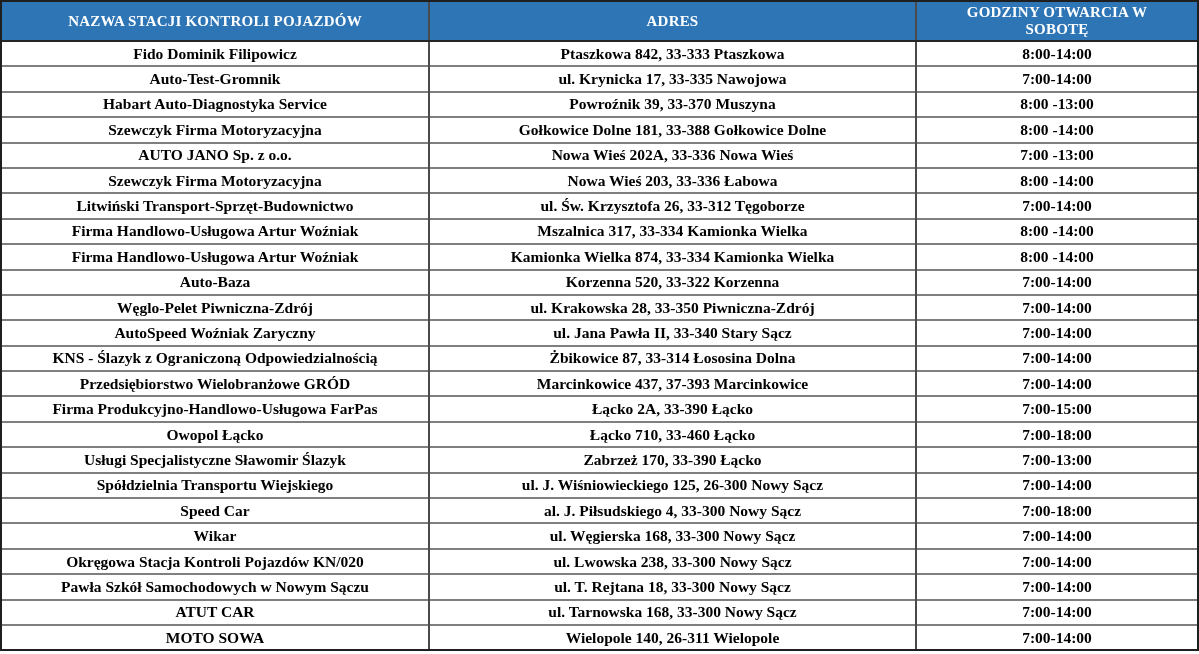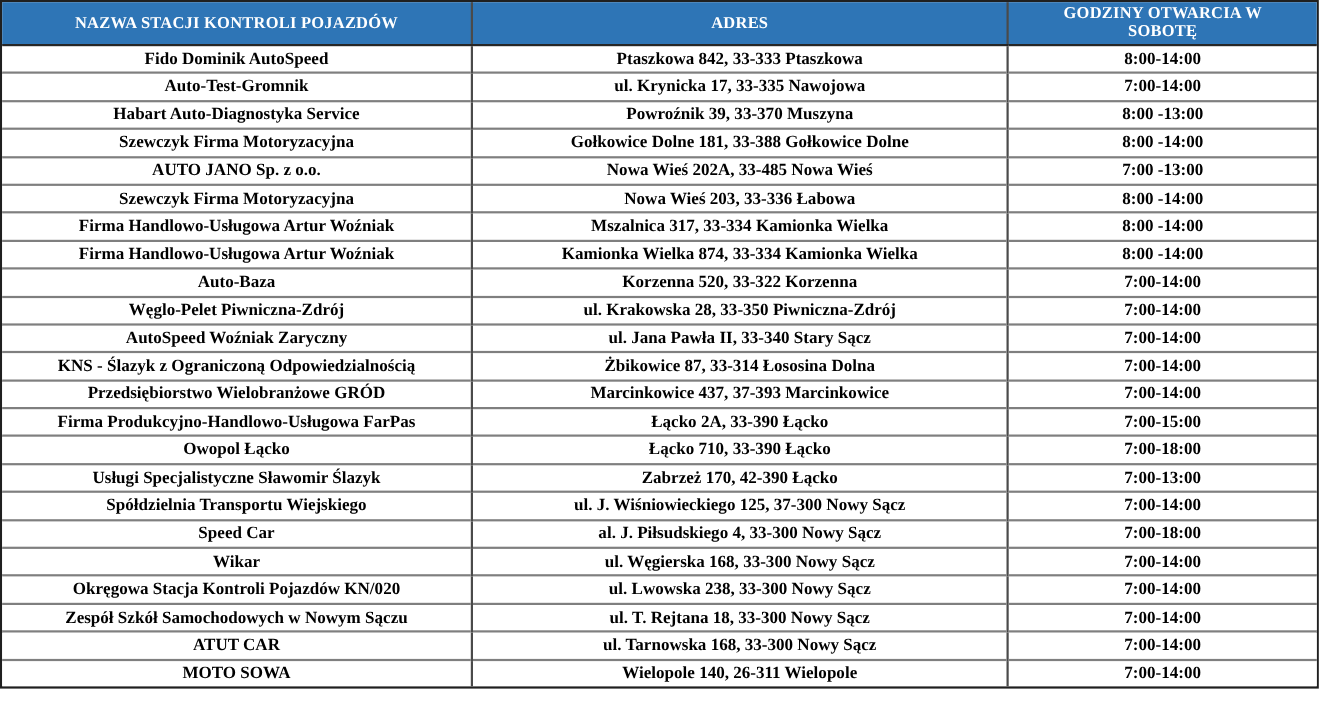--- a/index.html
+++ b/index.html
@@ -72,48 +72,53 @@
       </colgroup>
       <thead>
         <tr>
           <th>NAZWA STACJI KONTROLI POJAZDÓW</th>
           <th>ADRES</th>
           <th>GODZINY OTWARCIA W SOBOTĘ</th>
         </tr>
       </thead>
       <tbody>
           <tr>
-            <td>Fido Dominik AutoSpeed</td>
+            <td>Fido Dominik Filipowicz</td>
             <td>Ptaszkowa 842, 33-333 Ptaszkowa</td>
             <td>8:00-14:00</td>
           </tr>
           <tr>
             <td>Auto-Test-Gromnik</td>
             <td>ul. Krynicka 17, 33-335 Nawojowa</td>
             <td>7:00-14:00</td>
           </tr>
           <tr>
             <td>Habart Auto-Diagnostyka Service</td>
             <td>Powroźnik 39, 33-370 Muszyna</td>
             <td>8:00 -13:00</td>
           </tr>
           <tr>
             <td>Szewczyk Firma Motoryzacyjna</td>
             <td>Gołkowice Dolne 181, 33-388 Gołkowice Dolne</td>
             <td>8:00 -14:00</td>
           </tr>
           <tr>
             <td>AUTO JANO Sp. z o.o.</td>
-            <td>Nowa Wieś 202A, 33-485 Nowa Wieś</td>
+            <td>Nowa Wieś 202A, 33-336 Nowa Wieś</td>
             <td>7:00 -13:00</td>
           </tr>
           <tr>
             <td>Szewczyk Firma Motoryzacyjna</td>
             <td>Nowa Wieś 203, 33-336 Łabowa</td>
             <td>8:00 -14:00</td>
+          </tr>
+          <tr>
+            <td>Litwiński Transport-Sprzęt-Budownictwo</td>
+            <td>ul. Św. Krzysztofa 26, 33-312 Tęgoborze</td>
+            <td>7:00-14:00</td>
           </tr>
           <tr>
             <td>Firma Handlowo-Usługowa Artur Woźniak</td>
             <td>Mszalnica 317, 33-334 Kamionka Wielka</td>
             <td>8:00 -14:00</td>
           </tr>
           <tr>
             <td>Firma Handlowo-Usługowa Artur Woźniak</td>
             <td>Kamionka Wielka 874, 33-334 Kamionka Wielka</td>
             <td>8:00 -14:00</td>
@@ -143,50 +148,50 @@
             <td>Marcinkowice 437, 37-393 Marcinkowice</td>
             <td>7:00-14:00</td>
           </tr>
           <tr>
             <td>Firma Produkcyjno-Handlowo-Usługowa FarPas</td>
             <td>Łącko 2A, 33-390 Łącko</td>
             <td>7:00-15:00</td>
           </tr>
           <tr>
             <td>Owopol Łącko</td>
-            <td>Łącko 710, 33-390 Łącko</td>
+            <td>Łącko 710, 33-460 Łącko</td>
             <td>7:00-18:00</td>
           </tr>
           <tr>
             <td>Usługi Specjalistyczne Sławomir Ślazyk</td>
-            <td>Zabrzeż 170, 42-390 Łącko</td>
+            <td>Zabrzeż 170, 33-390 Łącko</td>
             <td>7:00-13:00</td>
           </tr>
           <tr>
             <td>Spółdzielnia Transportu Wiejskiego</td>
-            <td>ul. J. Wiśniowieckiego 125, 37-300 Nowy Sącz</td>
+            <td>ul. J. Wiśniowieckiego 125, 26-300 Nowy Sącz</td>
             <td>7:00-14:00</td>
           </tr>
           <tr>
             <td>Speed Car</td>
             <td>al. J. Piłsudskiego 4, 33-300 Nowy Sącz</td>
             <td>7:00-18:00</td>
           </tr>
           <tr>
             <td>Wikar</td>
             <td>ul. Węgierska 168, 33-300 Nowy Sącz</td>
             <td>7:00-14:00</td>
           </tr>
           <tr>
             <td>Okręgowa Stacja Kontroli Pojazdów KN/020</td>
             <td>ul. Lwowska 238, 33-300 Nowy Sącz</td>
             <td>7:00-14:00</td>
           </tr>
           <tr>
-            <td>Zespół Szkół Samochodowych w Nowym Sączu</td>
+            <td>Pawła Szkół Samochodowych w Nowym Sączu</td>
             <td>ul. T. Rejtana 18, 33-300 Nowy Sącz</td>
             <td>7:00-14:00</td>
           </tr>
           <tr>
             <td>ATUT CAR</td>
             <td>ul. Tarnowska 168, 33-300 Nowy Sącz</td>
             <td>7:00-14:00</td>
           </tr>
           <tr>
             <td>MOTO SOWA</td>

